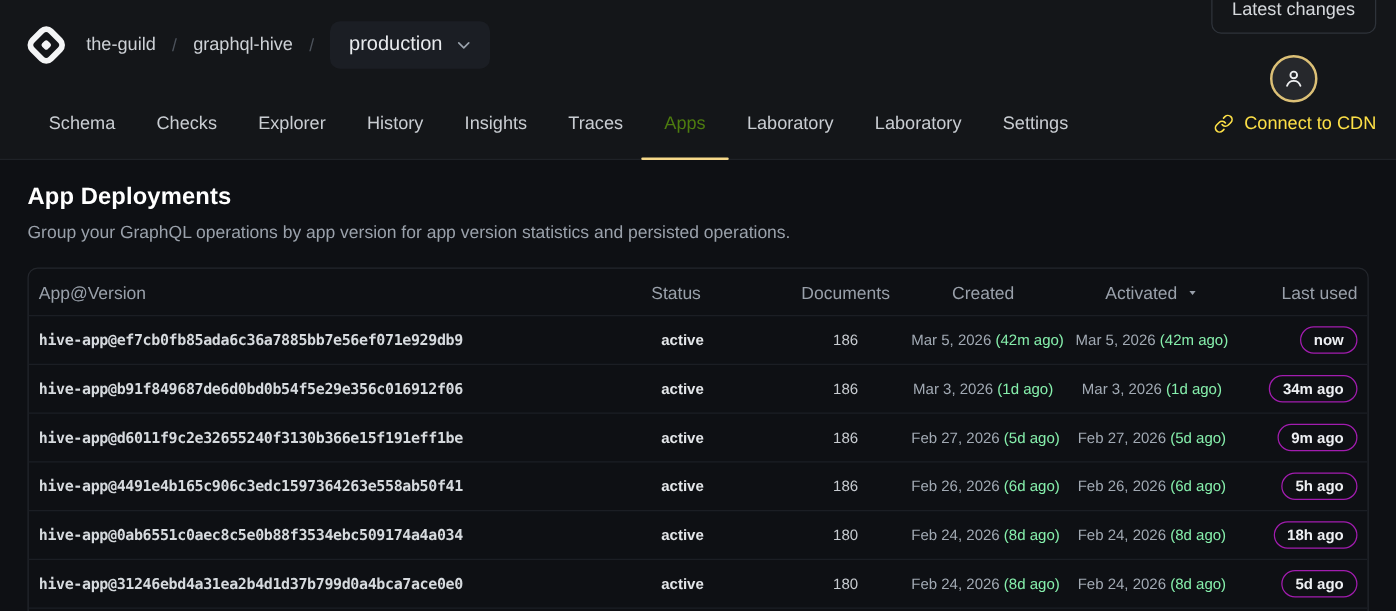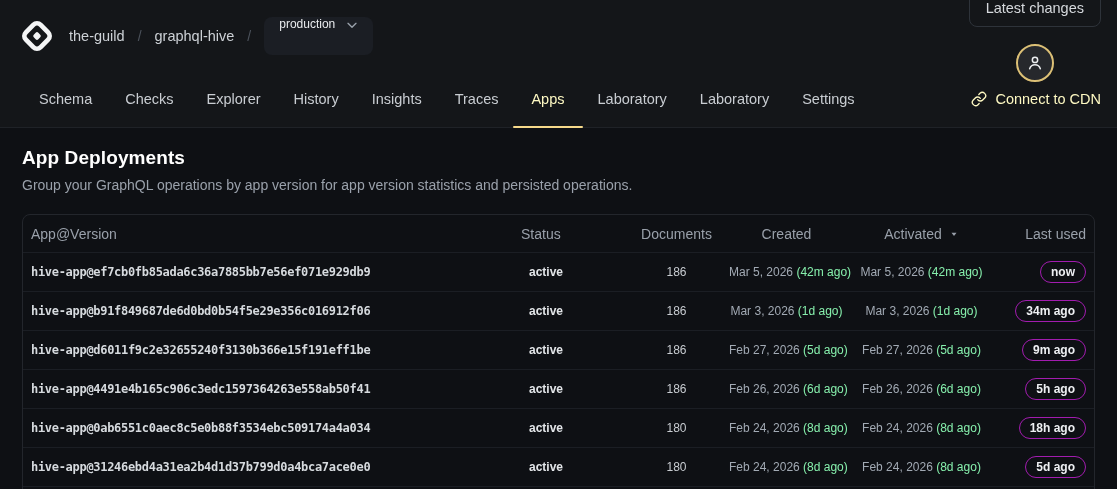--- a/index.html
+++ b/index.html
@@ -15,24 +15,24 @@
   .header {
     height:71px; display:flex; align-items:center;
     padding:0 16px 0 18px;
   }
   .h-left { display:flex; align-items:center; gap:13px; }
   .logo { width:38px; height:38px; display:flex; align-items:center; justify-content:center; cursor:pointer; }
   .breadcrumb { display:flex; align-items:center; font-size:14.5px; }
   .crumb { color:#cdd1d6; text-decoration:none; cursor:pointer; }
   .crumb-sep { color:#4d535c; margin:0 13px; font-size:14px; }
   .target-btn {
-    display:flex; align-items:flex-start; gap:9px;
+    display:flex; align-items:center; gap:9px;
     background:#1b1e24; border:none; border-radius:8px;
     height:38px; padding:0 13px 0 15px;
-    color:#e9ebee; font-size:12px; font-family:inherit; cursor:pointer;
+    color:#e9ebee; font-size:16px; font-family:inherit; cursor:pointer;
   }
   .chev { color:#9aa2ac; display:flex; }
   .h-right { margin-left:auto; display:flex; align-items:center; gap:17px;flex-direction:column; }
   .latest-btn {
     position:relative; height:37px; padding:0 16px;
     background:transparent; border:1px solid #2e333a; border-radius:8px;
     color:#d6d9dd; font-size:14.5px; font-family:inherit; cursor:pointer;
   }
   .notif-dot {
     position:absolute; top:-4px; right:-2px;
@@ -46,28 +46,28 @@
   
   .tabbar {
     height:57px; display:flex; align-items:stretch;
     padding:0 16px 0 29px; border-bottom:1px solid #1f2227;
   }
   .tab {
     position:relative; display:flex; align-items:center;
     padding:0 10px; margin-right:13px;
     color:#c9cdd2; font-size:14.5px; text-decoration:none; cursor:pointer;
   }
-  .tab.active { color:#fef9c3; }
+  .tab.active { color:#4d7c0f; }
   .tab.active::after {
     content:""; position:absolute; left:-8px; right:-8px; bottom:-1px;
     height:2px; background:#f6d98a; border-radius:1px;
   }
   .cdn-link {
     margin-left:auto; display:flex; align-items:center; gap:8px;
-    color:#fef9c3; font-size:14.5px; text-decoration:none; cursor:pointer;text-align:right;
+    color:#fde047; font-size:14.5px; text-decoration:none; cursor:pointer;text-align:right;
   }
   
   .main { padding:19px 22px 0; background:#0e1014; }
   .page-title { font-size:19px; font-weight:600; color:#ffffff; letter-spacing:.1px; }
   .page-desc { margin-top:8px; font-size:14px; color:#9aa1ab; }
   
   .card {
     margin-top:21px; border:1px solid #23262c; border-radius:8px;
     overflow:hidden;
   }

